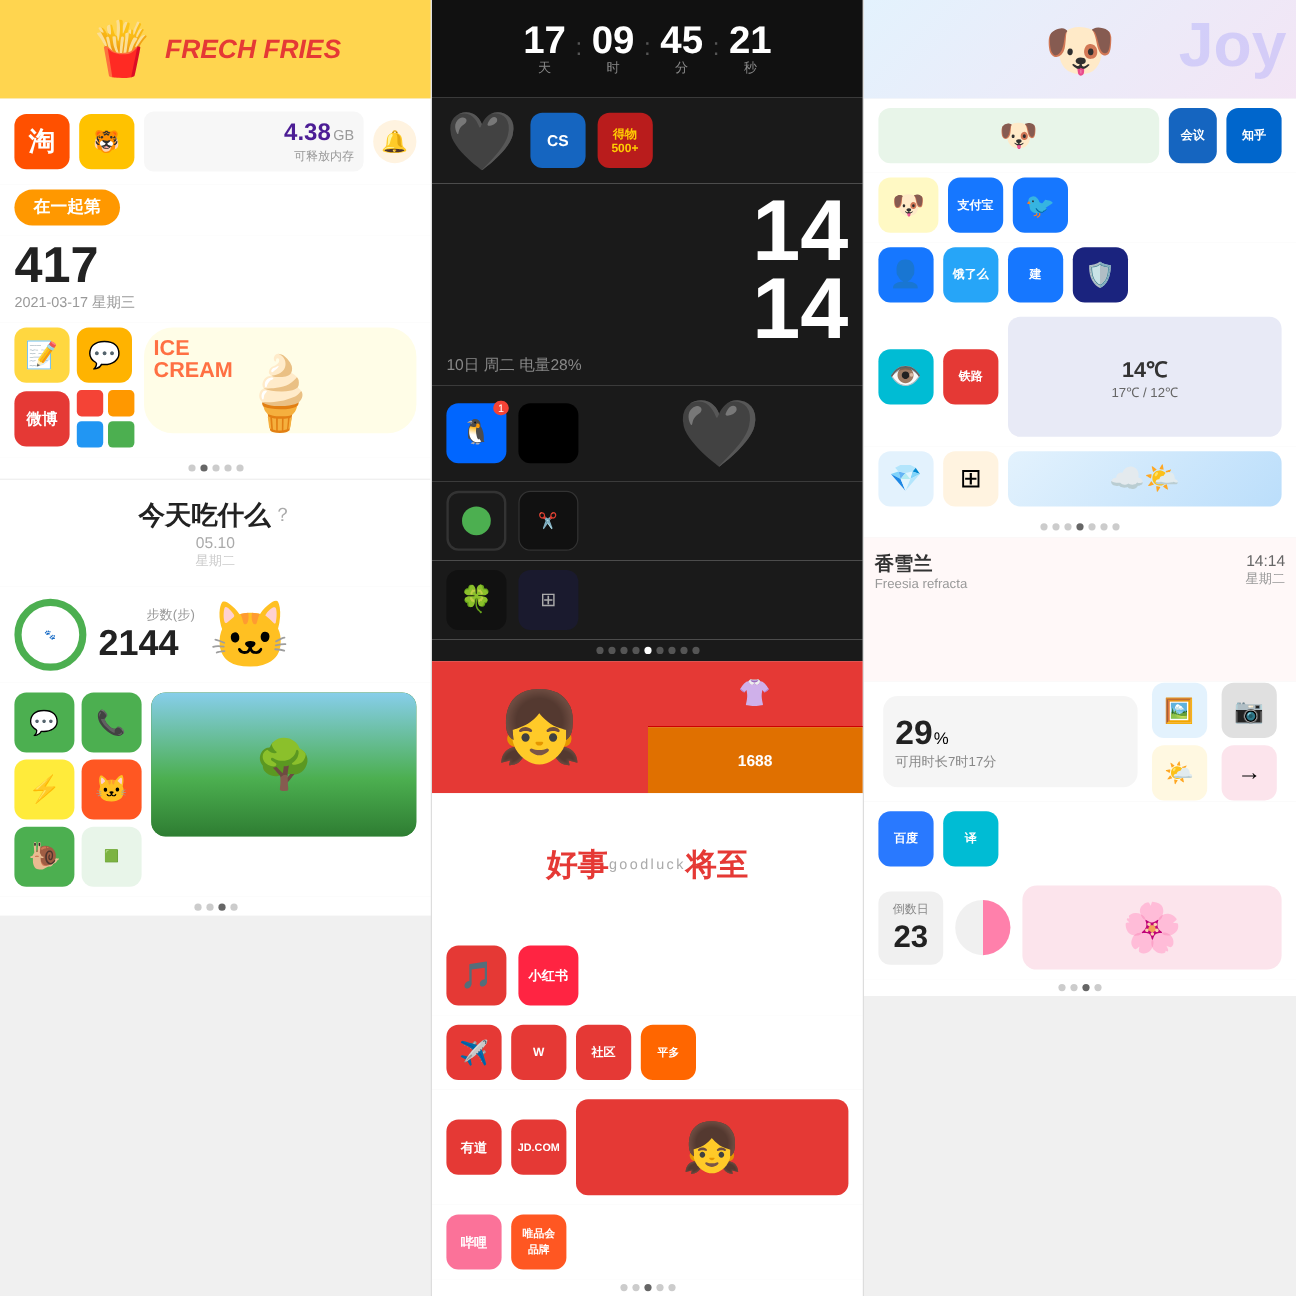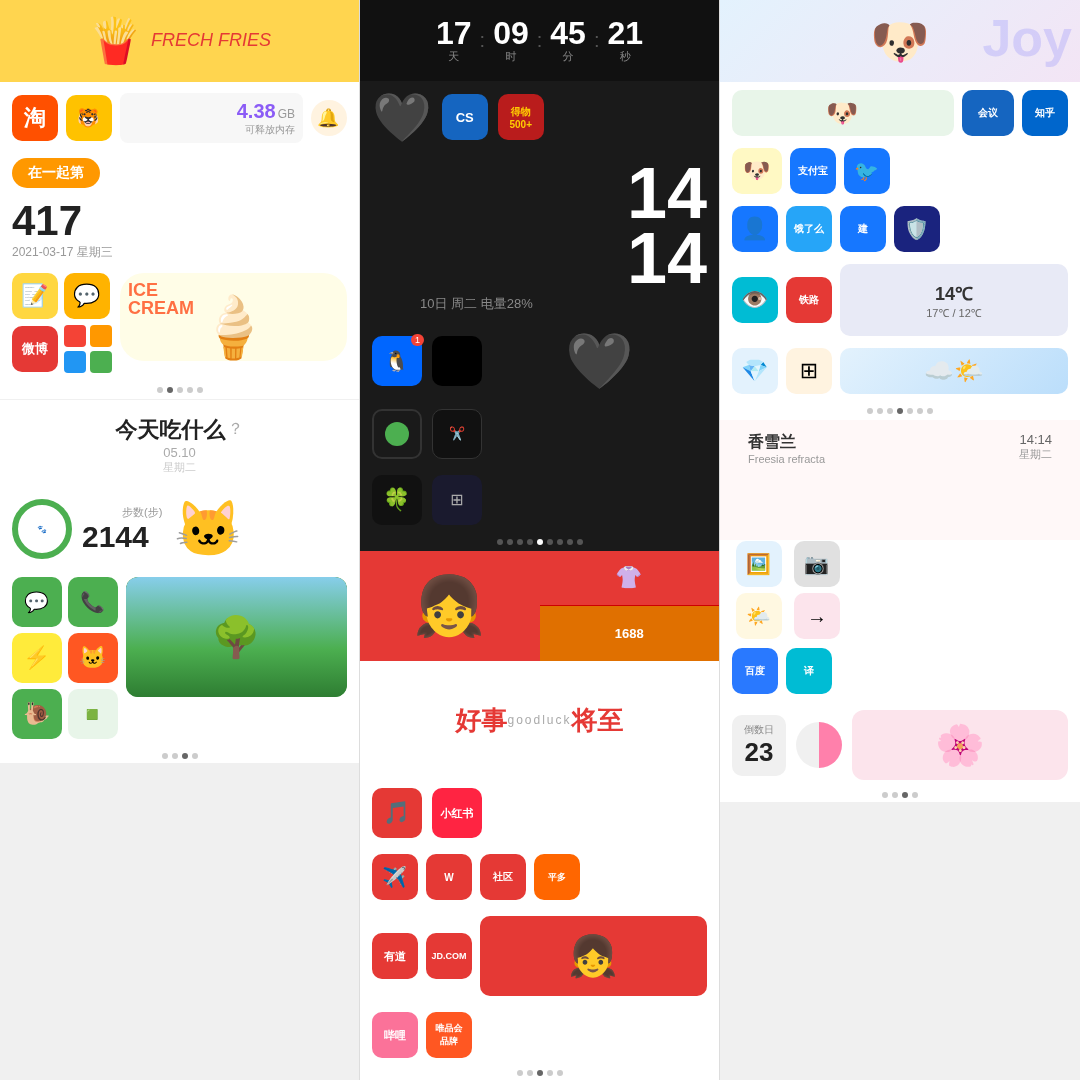--- a/index.html
+++ b/index.html
@@ -39,22 +39,22 @@
       justify-content: center;
       overflow: hidden;
       position: relative;
     }
     .col1-top-inner {
       display: flex;
       gap: 8px;
       align-items: center;
     }
     .fries-text {
-      font-size: 18px;
-      font-weight: 400;
+      font-size: 22px;
+      font-weight: 700;
       color: #e53935;
       text-align: center;
       line-height: 1.1;
       font-style: italic;
     }
 
     .col1-apps-row {
       background: #fff;
       display: flex;
       align-items: center;
@@ -79,21 +79,21 @@
       flex: 1;
       background: #f7f7f7;
       border-radius: 8px;
       padding: 6px 8px;
       display: flex;
       flex-direction: column;
       align-items: flex-end;
       height: 50px;
       justify-content: center;
     }
-    .storage-num { font-size: 20px; font-weight: bold; color: #8b5cf6; }
+    .storage-num { font-size: 20px; font-weight: bold; color: #4c1d95; }
     .storage-label { font-size: 10px; color: #999; }
 
     .col1-together-row {
       background: #fff;
       padding: 4px 12px 8px;
       display: flex;
       align-items: center;
       gap: 12px;
     }
     .together-btn {
@@ -339,21 +339,20 @@
       font-size: 72px;
       font-weight: 900;
       color: white;
       line-height: 0.9;
     }
     .big-time-sub {
       font-size: 13px;
       color: #888;
       margin-top: 4px;
       align-self: flex-start;
-      margin-left: 48px;
     }
 
     .col2-qq-tiktok {
       background: #1a1a1a;
       padding: 8px 12px;
       display: flex;
       gap: 10px;
       align-items: center;
     }
     .qq-icon {
@@ -544,21 +543,21 @@
     }
 
     .col3-apps-row {
       background: white;
       padding: 8px 12px;
       display: flex;
       gap: 8px;
       align-items: center;
     }
     .meeting-icon {
-      width: 52px; height: 46px; border-radius: 10px;
+      width: 40px; height: 46px; border-radius: 10px;
       background: #1565c0;
       display: flex; align-items: center; justify-content: center;
       font-size: 11px; color: white; font-weight: bold;
     }
     .zhihu-icon {
       width: 46px; height: 46px; border-radius: 10px;
       background: #0066cc;
       display: flex; align-items: center; justify-content: center;
       font-size: 11px; color: white; font-weight: bold;
     }
@@ -659,21 +658,21 @@
       background: white;
       display: flex;
       justify-content: center;
       gap: 4px;
       padding: 6px 0;
     }
 
     
     .xiangxuelan-widget {
       background: #fff8f8;
-      padding: 12px 28px;
+      padding: 12px 9px;
       height: 120px;
       display: flex;
       flex-direction: column;
       justify-content: space-between;
     }
     .xxl-header {
       display: flex;
       justify-content: space-between;
       align-items: flex-start;
     }
@@ -763,21 +762,21 @@
 
     
     .weather-full {
       background: #e8eaf6;
       border-radius: 10px;
       padding: 6px 25px;
       display: flex;
       flex-direction: column;
       justify-content: center;
       align-items: center;
-      height: 72px;
+      height: 100px;
     }
     .weather-temp { font-size: 18px; font-weight: bold; color: #333; }
     .weather-range { font-size: 11px; color: #666; }
 
   </style>
 </head>
 <body>
 
 <div class="main-grid">
 
@@ -1086,20 +1085,27 @@
           <div class="xxl-subtitle">Freesia refracta</div>
         </div>
         <div style="text-align:right;">
           <div class="xxl-time">14:14</div>
           <div style="font-size:11px;color:#999;">星期二</div>
         </div>
       </div>
     </div>
 
     <div class="col3-battery-widget">
+      <div class="battery-white-box">
+        <div style="display:flex;align-items:baseline;gap:1px;">
+          <span class="battery-pct">29</span>
+          <span class="battery-pct-sign">%</span>
+        </div>
+        <div class="battery-label">可用时长7时17分</div>
+      </div>
       <div style="display:flex;flex-direction:column;gap:6px;">
         <div class="photo-icon-small">🖼️</div>
         <div class="weather-icon-small">🌤️</div>
       </div>
       <div style="display:flex;flex-direction:column;gap:6px;">
         <div class="camera-icon-small">📷</div>
         <div class="arrow-icon-small">→</div>
       </div>
     </div>
 

